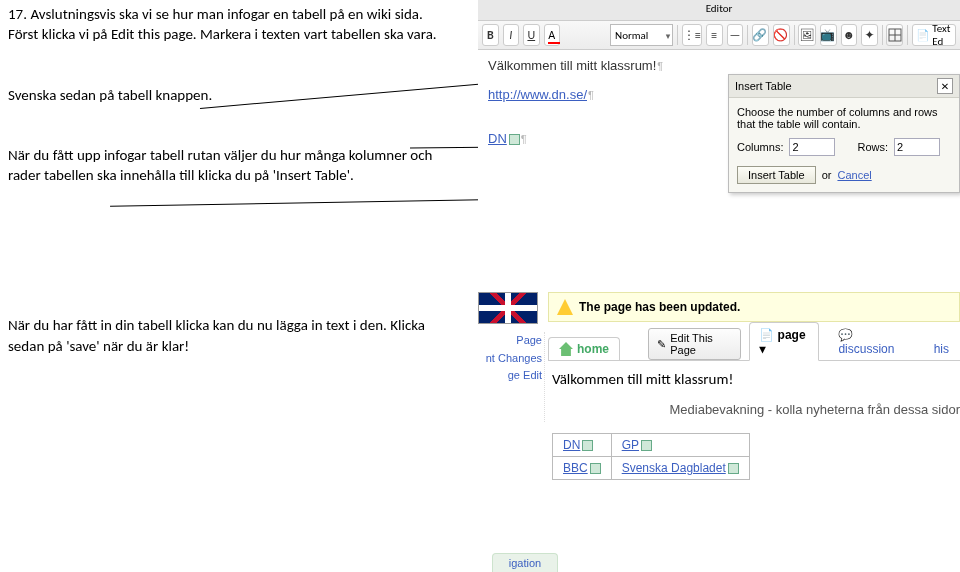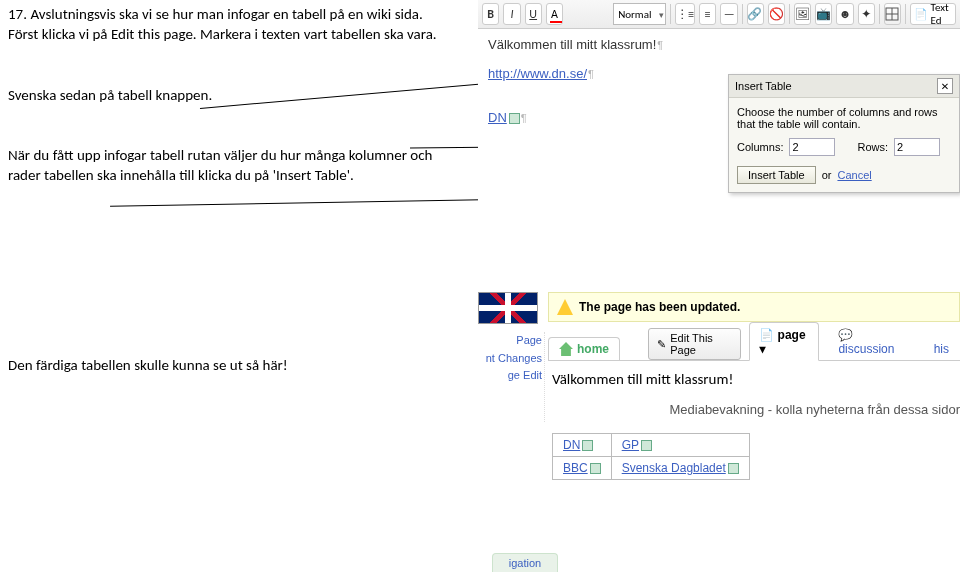--- a/index.html
+++ b/index.html
@@ -63,21 +63,21 @@
     display: flex; align-items: center; justify-content: center;
     font-size: 12px;
     color: #333;
     cursor: pointer;
   }
   .tb-sel {
     height: 20px;
     border: 1px solid #bbb;
     background: #fff;
     font-size: 11px;
-    padding: 0 14px 0 4px;
+    padding: 0 24px 0 4px;
     display: flex; align-items: center;
     position: relative;
     cursor: pointer;
     margin-left: 46px;
   }
   .tb-sel:after {
     content: "▾"; position: absolute; right: 2px; font-size: 9px; color: #666;
   }
   .tb-sep { width:1px; height:20px; background:#ccc; }
   .tb-text-btn {
@@ -277,29 +277,30 @@
 </head>
 <body>
 
 <div class="left-col">
   <p>17. Avslutningsvis ska vi se hur man infogar en tabell på en wiki sida. Först klicka vi på Edit this page. Markera i texten vart tabellen ska vara.</p>
   <div class="gap"></div>
   <p>Svenska sedan på tabell knappen.</p>
   <div class="gap"></div>
   <p>När du fått upp infogar tabell rutan väljer du hur många kolumner och rader tabellen ska innehålla till klicka du på 'Insert Table'.</p>
   <div style="height:110px"></div>
+  <p>När du har fått in din tabell klicka kan du nu lägga in text i den. Klicka sedan på 'save' när du är klar!</p>
   <div style="height:40px"></div>
-  <p style="color:#000">Den färdiga tabellen skulle kunna se ut så här!</p>
 </div>
 
 <div class="line" style="left:200px; top:108px; width:630px; transform:rotate(-5deg); transform-origin:left center;"></div>
 <div class="line" style="left:410px; top:146px; width:320px; transform:rotate(-0.5deg);"></div>
 <div class="line" style="left:110px; top:200px; width:660px; transform:rotate(-1deg);"></div>
 
 <div class="editor-area">
+  <div class="editor-titlebar">Editor</div>
   <div class="toolbar">
     <div class="tb-btn">
         <b>B</b>
       </div>
     <div class="tb-btn">
         <i>I</i>
       </div>
     <div class="tb-btn">
         <u>U</u>
       </div>

